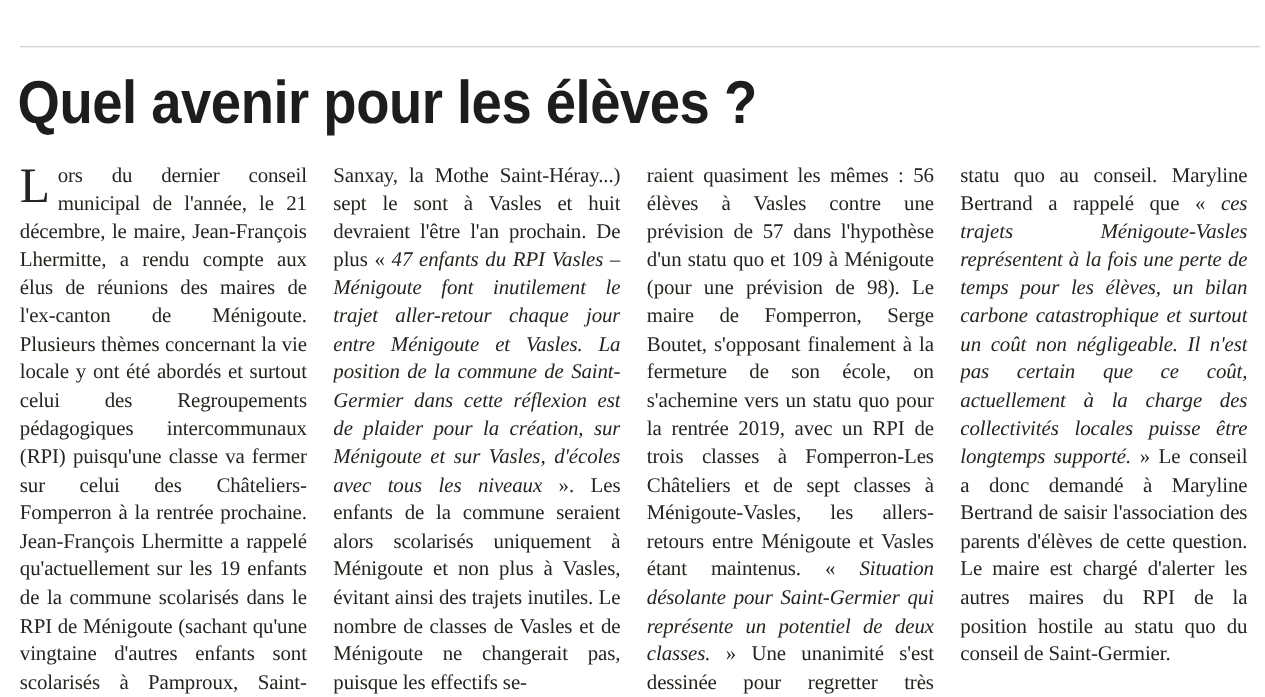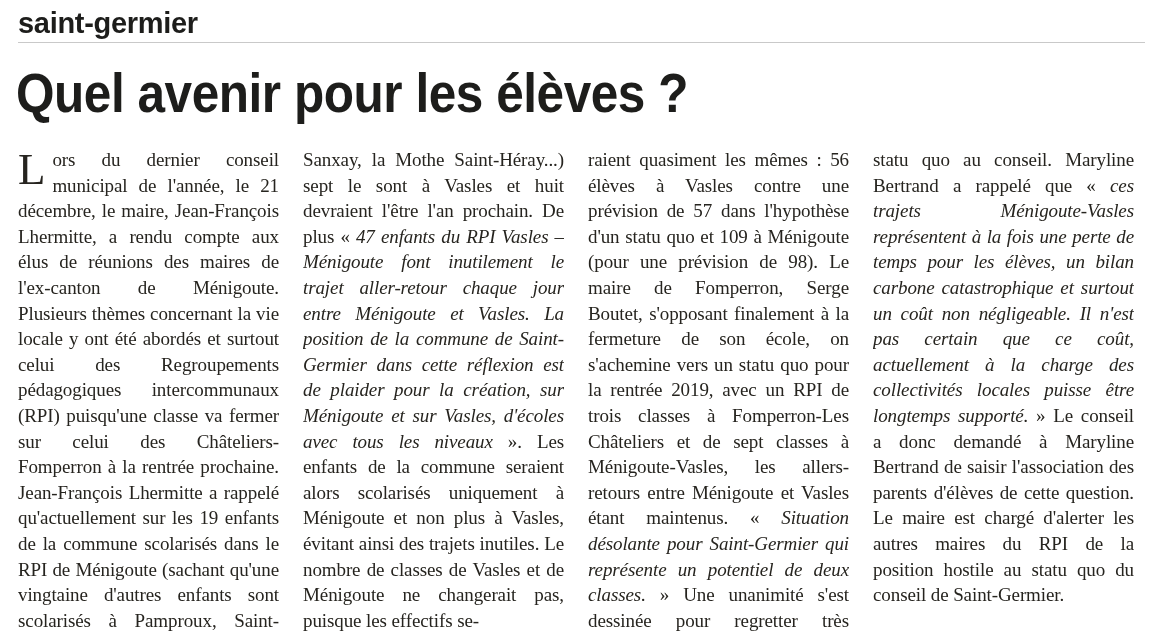--- a/index.html
+++ b/index.html
@@ -83,21 +83,20 @@
   }
   .it {
     font-style: italic;
   }
 </style>
 </head>
 <body>
 
 <div class="page">
 
-  <div class="kicker">saint-germier</div>
 
   <div class="rule"></div>
 
   <h1 class="headline">Quel avenir pour les élèves ?</h1>
 
   <div class="columns">
 
     <div class="col">
       <span class="dropcap">L</span><span><span>ors du dernier conseil municipal de l'année, le 21 décembre, le maire, Jean-François Lhermitte, a rendu compte aux élus de réunions des maires de l'ex-canton de Ménigoute. Plusieurs thèmes concernant la vie locale y ont été abordés et surtout celui des Regroupements pédagogiques intercommunaux (RPI) puisqu'une classe va fermer sur celui des Châteliers-Fomperron à la rentrée prochaine. Jean-François Lhermitte a rappelé qu'actuellement sur les 19 enfants de la commune scolarisés dans le RPI de Ménigoute (sachant qu'une vingtaine d'autres enfants sont scolarisés à Pamproux, Saint-Maixent,</span></span>
     </div>

